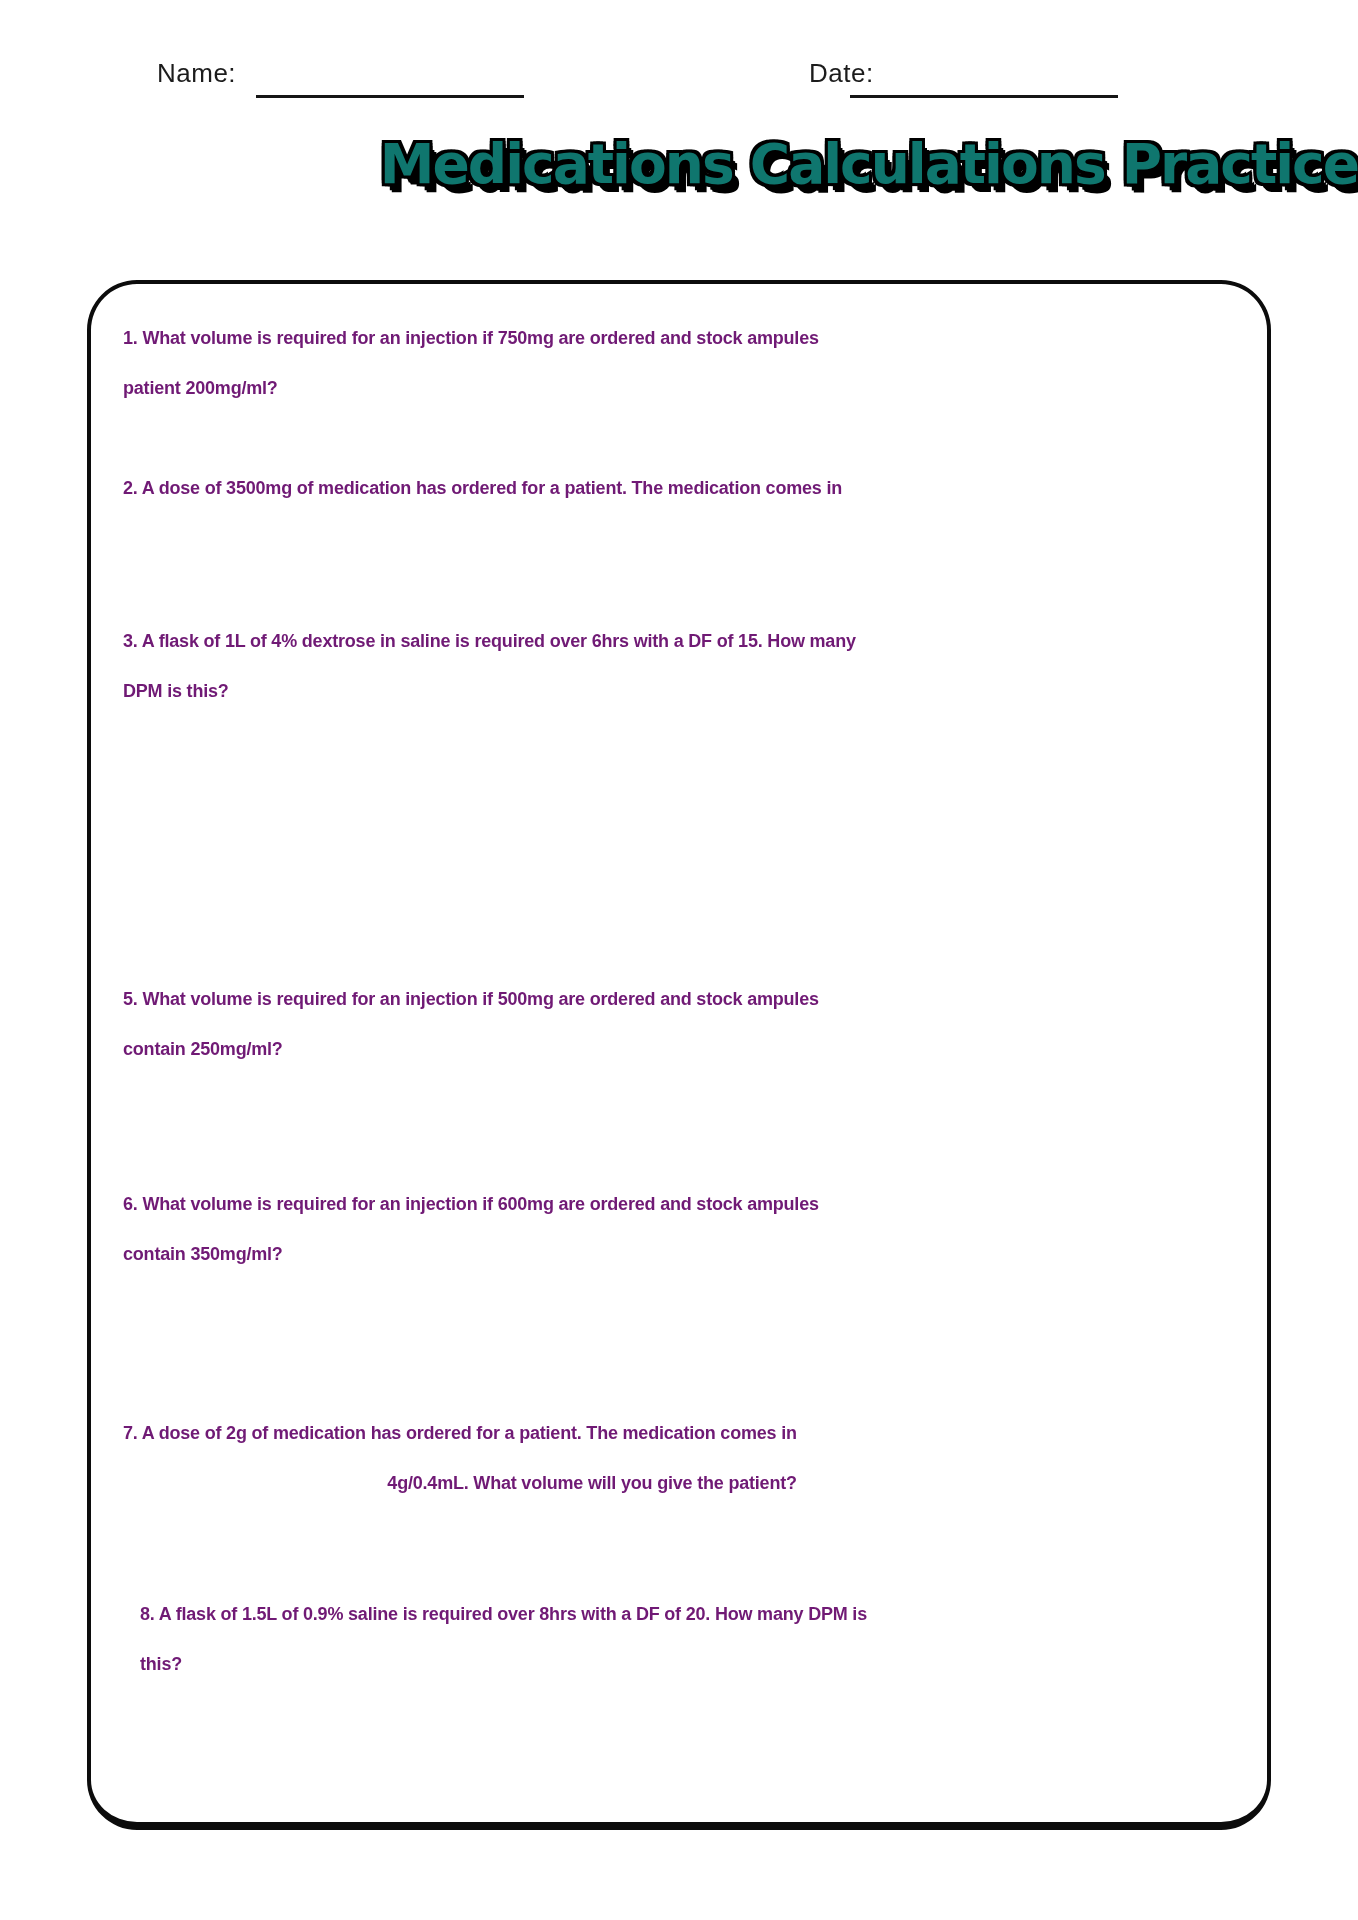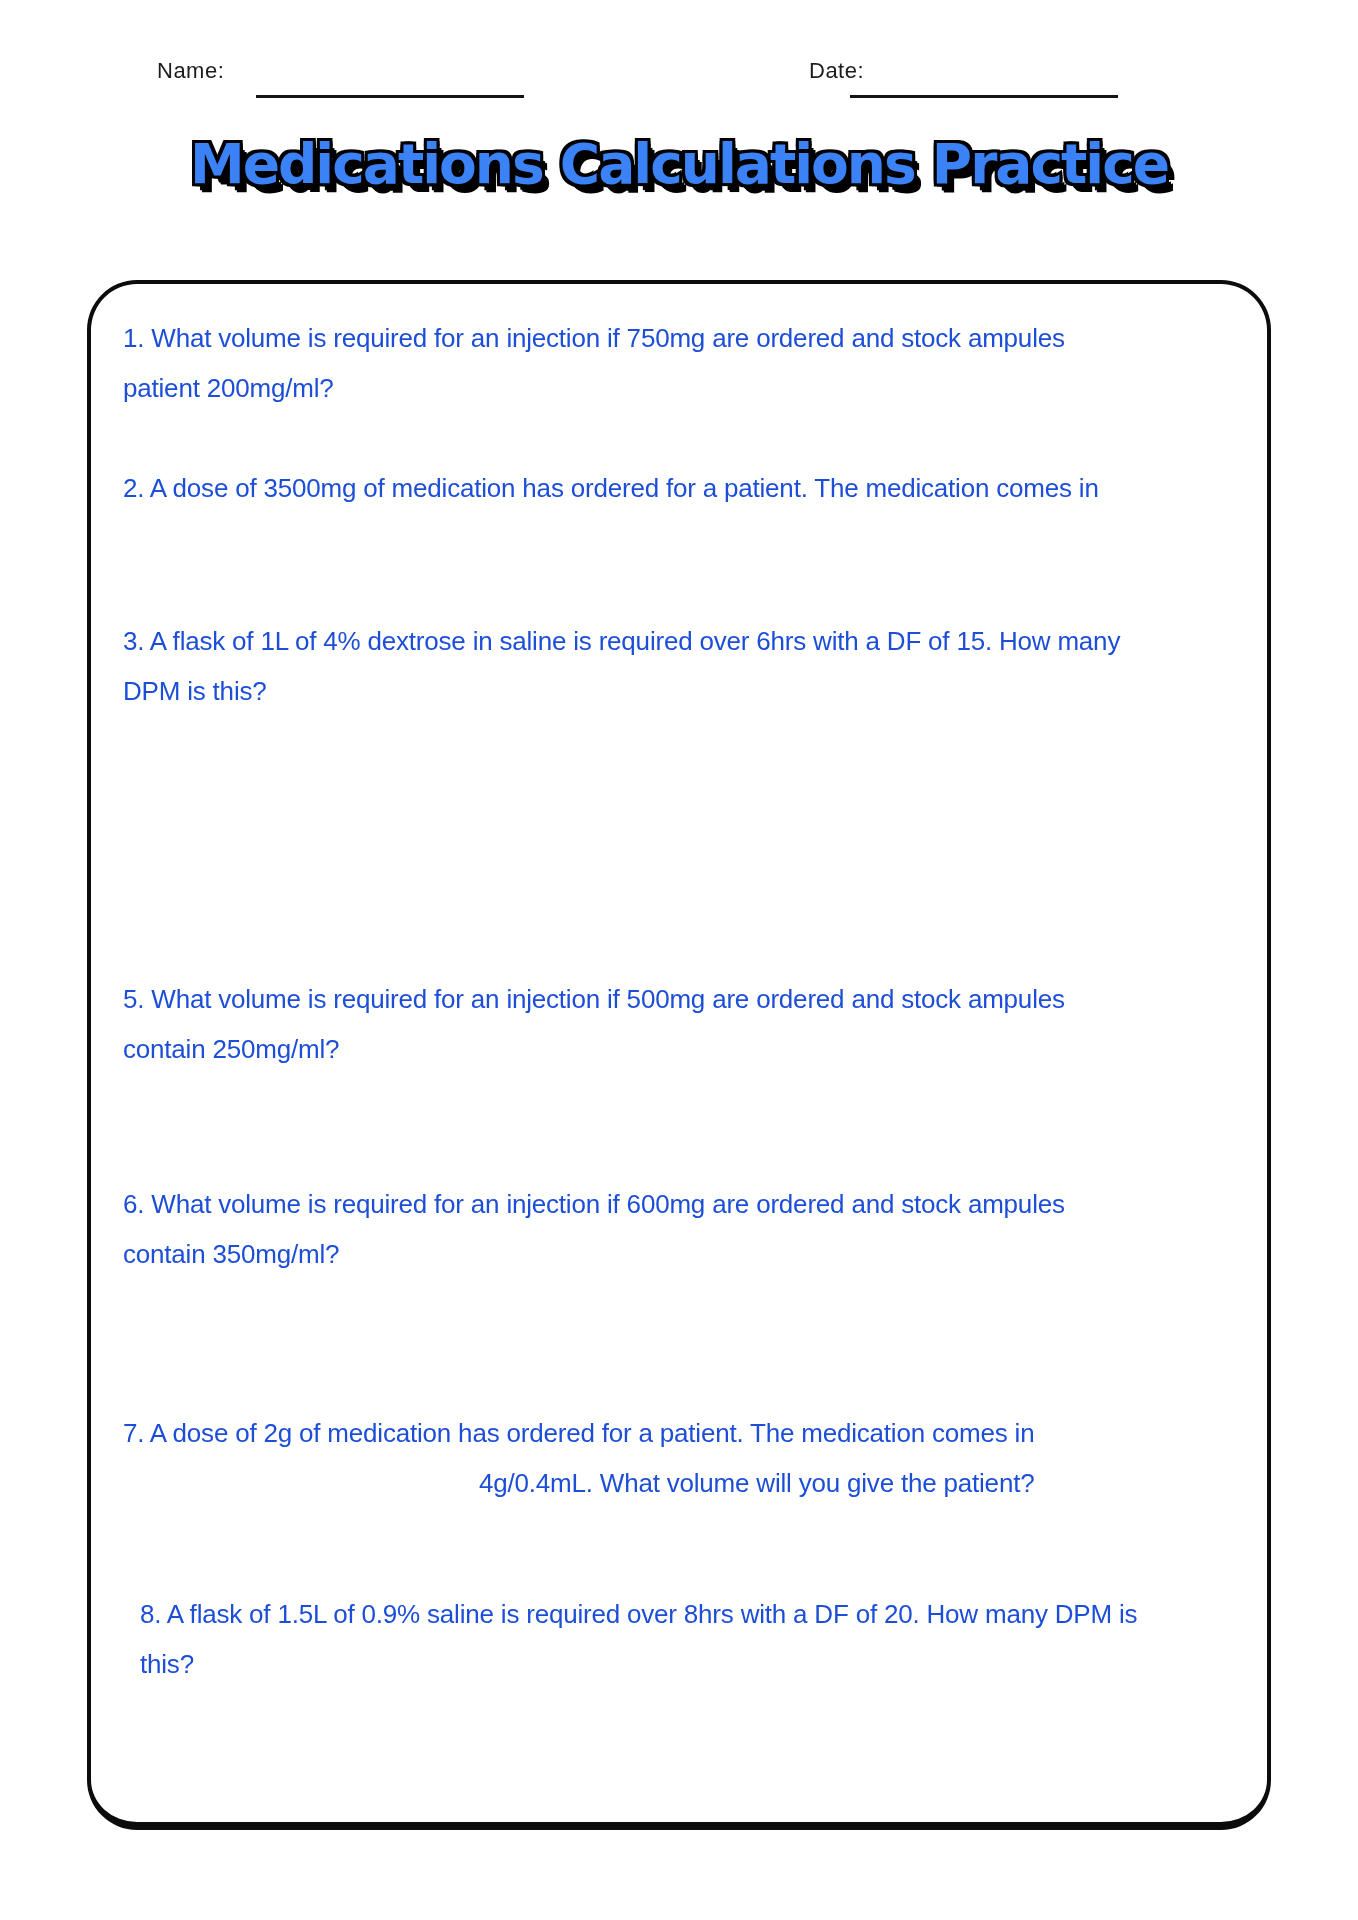--- a/index.html
+++ b/index.html
@@ -13,47 +13,47 @@
     height: 1920px;
     background: #ffffff;
     font-family: "Liberation Sans", sans-serif;
     color: #1c1c1c;
     overflow: hidden;
   }
 
   
   .field-label {
     position: absolute;
-    font-size: 22px;
+    font-size: 26px;
     letter-spacing: 0.5px;
     color: #1c1c1c;
     white-space: nowrap;
   }
   .name-label { left: 157px; top: 58px; }
   .date-label { left: 773px; top: 58px; margin-left: 36px; }
   .blank-line {
     position: absolute;
     height: 3px;
     background: #151515;
   }
   .name-line { left: 256px; top: 95px; width: 268px; }
   .date-line { left: 850px; top: 95px; width: 268px; }
 
   
   .title {
     position: absolute;
     top: 132px;
     left: 0;
     width: 100%;
-    text-align: center;
+    text-align: right;
     font-family: "DejaVu Sans", sans-serif;
     font-weight: bold;
     font-size: 55px;
     letter-spacing: -2px;
-    color: #3b82f6;
+    color: #0f766e;
     -webkit-text-stroke: 5px #000000;
     paint-order: stroke fill;
     text-shadow:
       -3px -3px 0 #000, 0 -3px 0 #000, 3px -3px 0 #000,
       -3px 0 0 #000, 3px 0 0 #000,
       -3px 3px 0 #000, 0 3px 0 #000, 3px 3px 0 #000,
       5px 7px 0 #000, 7px 9px 0 #000;
     white-space: nowrap;
   }
 
@@ -67,24 +67,25 @@
     box-sizing: border-box;
     border: 4px solid #0c0c0c;
     border-bottom-width: 8px;
     border-radius: 50px;
     background: #ffffff;
   }
 
   .question {
     position: absolute;
     left: 32px;
-    font-size: 26px;
+    font-size: 18px;
     line-height: 50px;
-    color: #1d4ed8;
+    color: #701a75;
     letter-spacing: -0.2px;
+    font-weight: bold;
   }
   .q-line { white-space: nowrap; }
 
   .q1 { top: 29px; }
   .q2 { top: 179px; }
   .q3 { top: 332px; }
   .q4 { top: 487px; }
   .q5 { top: 690px; }
   .q6 { top: 895px; }
   .q7 { top: 1124px; text-align: right; }

